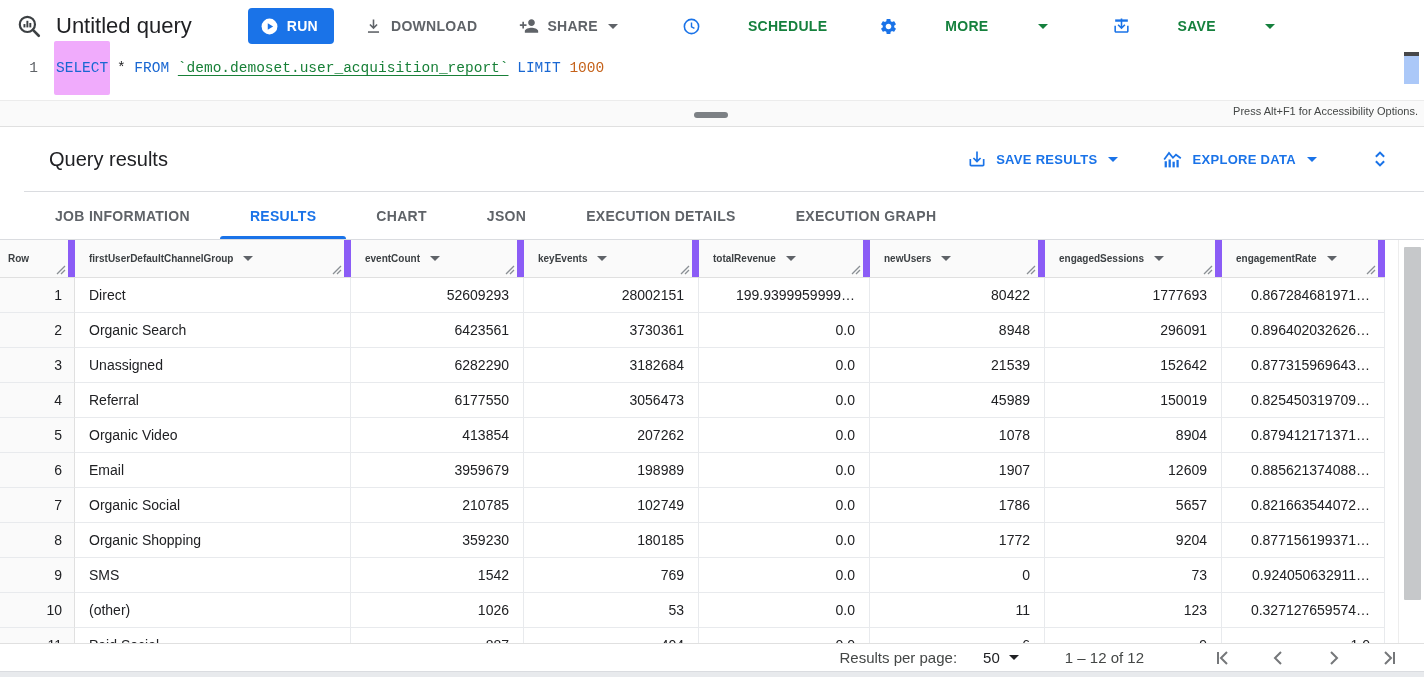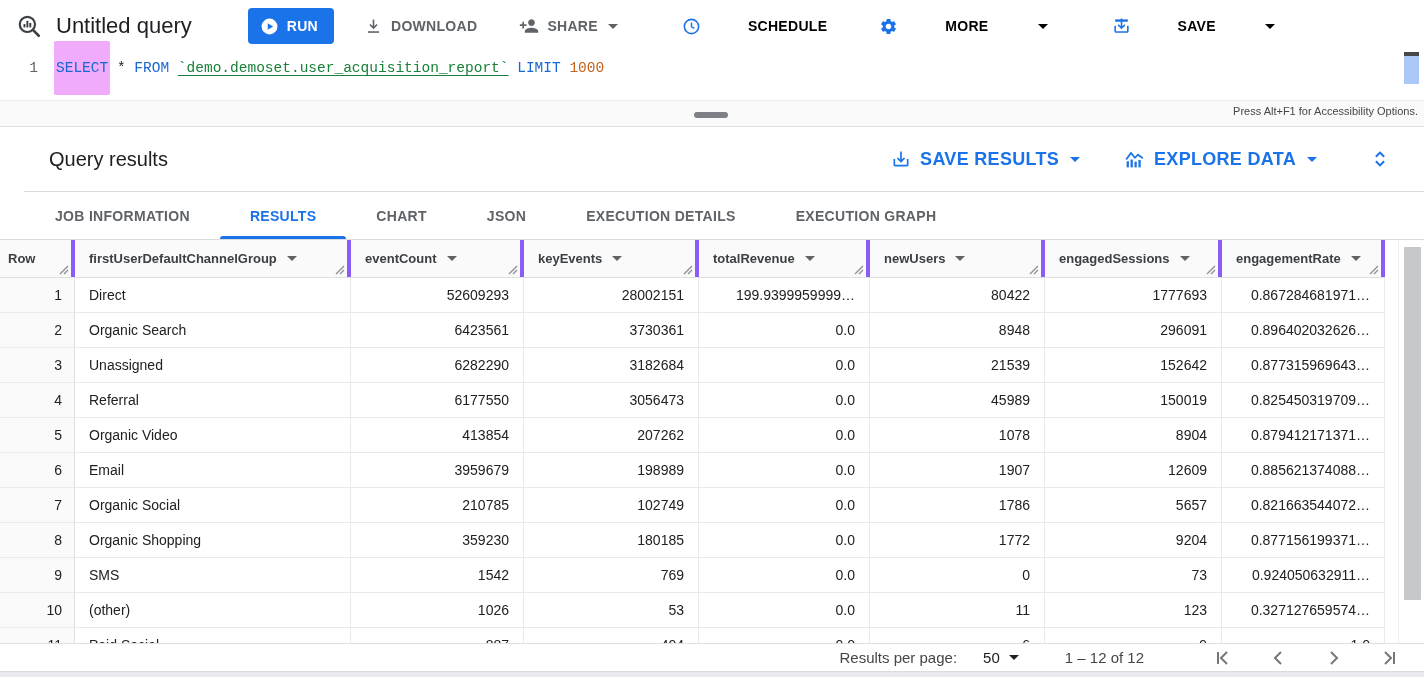--- a/index.html
+++ b/index.html
@@ -11,21 +11,21 @@
   .toolbar { height:52px; display:flex; align-items:center; padding-left:16px; background:#fff; }
   .query-icon { width:26px; height:26px; margin-right:14px; flex:none; }
   .q-title { font-size:22px; color:#202124; margin-right:56px; white-space:nowrap; }
   .run-btn { display:flex; align-items:center; gap:8px; background:#1a73e8; color:#fff; border:none;
              border-radius:4px; height:36px; padding:0 16px 0 12px; font-size:14px; font-weight:700;
              letter-spacing:.3px; cursor:pointer; font-family:inherit; }
   .tb-btn { display:flex; align-items:center; gap:8px; background:none; border:none; height:36px;
             padding:0 12px; font-size:14px; font-weight:700; letter-spacing:.3px; cursor:pointer;
             font-family:inherit; white-space:nowrap; }
   .tb-gray { color:#5f6368; margin-left:18px; }
-  .tb-blue { color:#000000; margin-left:18px;gap:47px; }
+  .tb-blue { color:#15803d; margin-left:18px;gap:47px; }
   .run-wrap { margin-left:0; }
   .caret { width:0; height:0; border-left:5px solid transparent; border-right:5px solid transparent;
            border-top:5px solid currentColor; display:inline-block; margin-left:2px; }
 
   
   .editor { position:relative; height:48px; background:#fff; }
   .code-line { display:flex; align-items:flex-start; padding-top:8px; font-family:"Liberation Mono", monospace; font-size:14.5px; }
   .gutter { width:56px; text-align:right; padding-right:18px; color:#5f6368; flex:none; }
   .kw { color:#1967d2; }
   .sel { background:#f0abfc; border-radius:2px; padding:19px 2px; margin:-1px -2px; }
@@ -39,37 +39,37 @@
   .strip { position:relative; height:27px; background:#fafafa; border-top:1px solid #ececec;
            border-bottom:1px solid #e0e0e0; }
   .drag-handle { position:absolute; left:694px; top:11px; width:34px; height:6px; border-radius:3px; background:#7d8185; cursor:row-resize; }
   .a11y { position:absolute; right:6px; top:4px; font-size:11px; color:#444746; }
 
   
   .res-head { height:65px; display:flex; align-items:center; padding:0 25px; border-bottom:1px solid #dadce0;margin-left:24px; }
   .res-title { font-size:20px; color:#202124; }
   .res-actions { margin-left:auto; display:flex; align-items:center; }
   .res-btn { display:flex; align-items:center; gap:9px; color:#1a73e8; background:none; border:none;
-             font-size:18px; font-weight:700; letter-spacing:.3px; cursor:pointer; font-family:inherit; margin-left:44px; }
+             font-size:13px; font-weight:700; letter-spacing:.3px; cursor:pointer; font-family:inherit; margin-left:44px; }
   .expand-btn { background:none; border:none; cursor:pointer; margin-left:52px; margin-right:8px; display:flex; }
 
   
   .tabs { height:48px; display:flex; align-items:stretch; padding-left:25px; border-bottom:1px solid #dadce0; }
   .tab { display:flex; align-items:center; padding:0 30px; font-size:14px; font-weight:700; letter-spacing:.3px;
          color:#5f6368; cursor:pointer; position:relative; white-space:nowrap; }
   .tab.active { color:#1a73e8; }
   .tab.active::after { content:""; position:absolute; left:0; right:0; bottom:0; height:3px; background:#1a73e8; border-radius:3px 3px 0 0; }
 
   
   .table-viewport { position:relative; height:403px; overflow:hidden; }
   .grid { width:1385px; }
   .tr { display:flex; height:35px; }
   .thead { display:flex; height:38px; background:#fafafa; border-bottom:1px solid #e0e0e0; }
-  .th { position:relative; display:flex; align-items:center; padding-left:14px; font-size:13px; font-weight:700;
-        color:#3c4043; border-right:4px solid #8b5cf6; }
+  .th { position:relative; display:flex; align-items:center; padding-left:14px; font-size:10px; font-weight:700;
+        color:#3c4043; border-right:7px solid #8b5cf6; }
   .th .caret { color:#5f6368; margin-left:10px; }
   .th .resize { position:absolute; right:2px; bottom:2px; cursor:col-resize; line-height:0; }
   .td { display:flex; align-items:center; font-size:14px; color:#202124; border-right:1px solid #e8eaed;
         border-bottom:1px solid #e8eaed; background:#fff; overflow:hidden; white-space:nowrap; }
   .td.left { justify-content:flex-start; padding-left:14px; }
   .td.right { justify-content:flex-end; padding-right:14px; }
   .c0 { width:75px; flex:none; }
   .td.c0 { background:#fafafa; color:#202124; padding-right:12px; border-right:1px solid #e0e0e0; }
   .c1 { width:276px; flex:none; }
   .c2 { width:173px; flex:none; }

